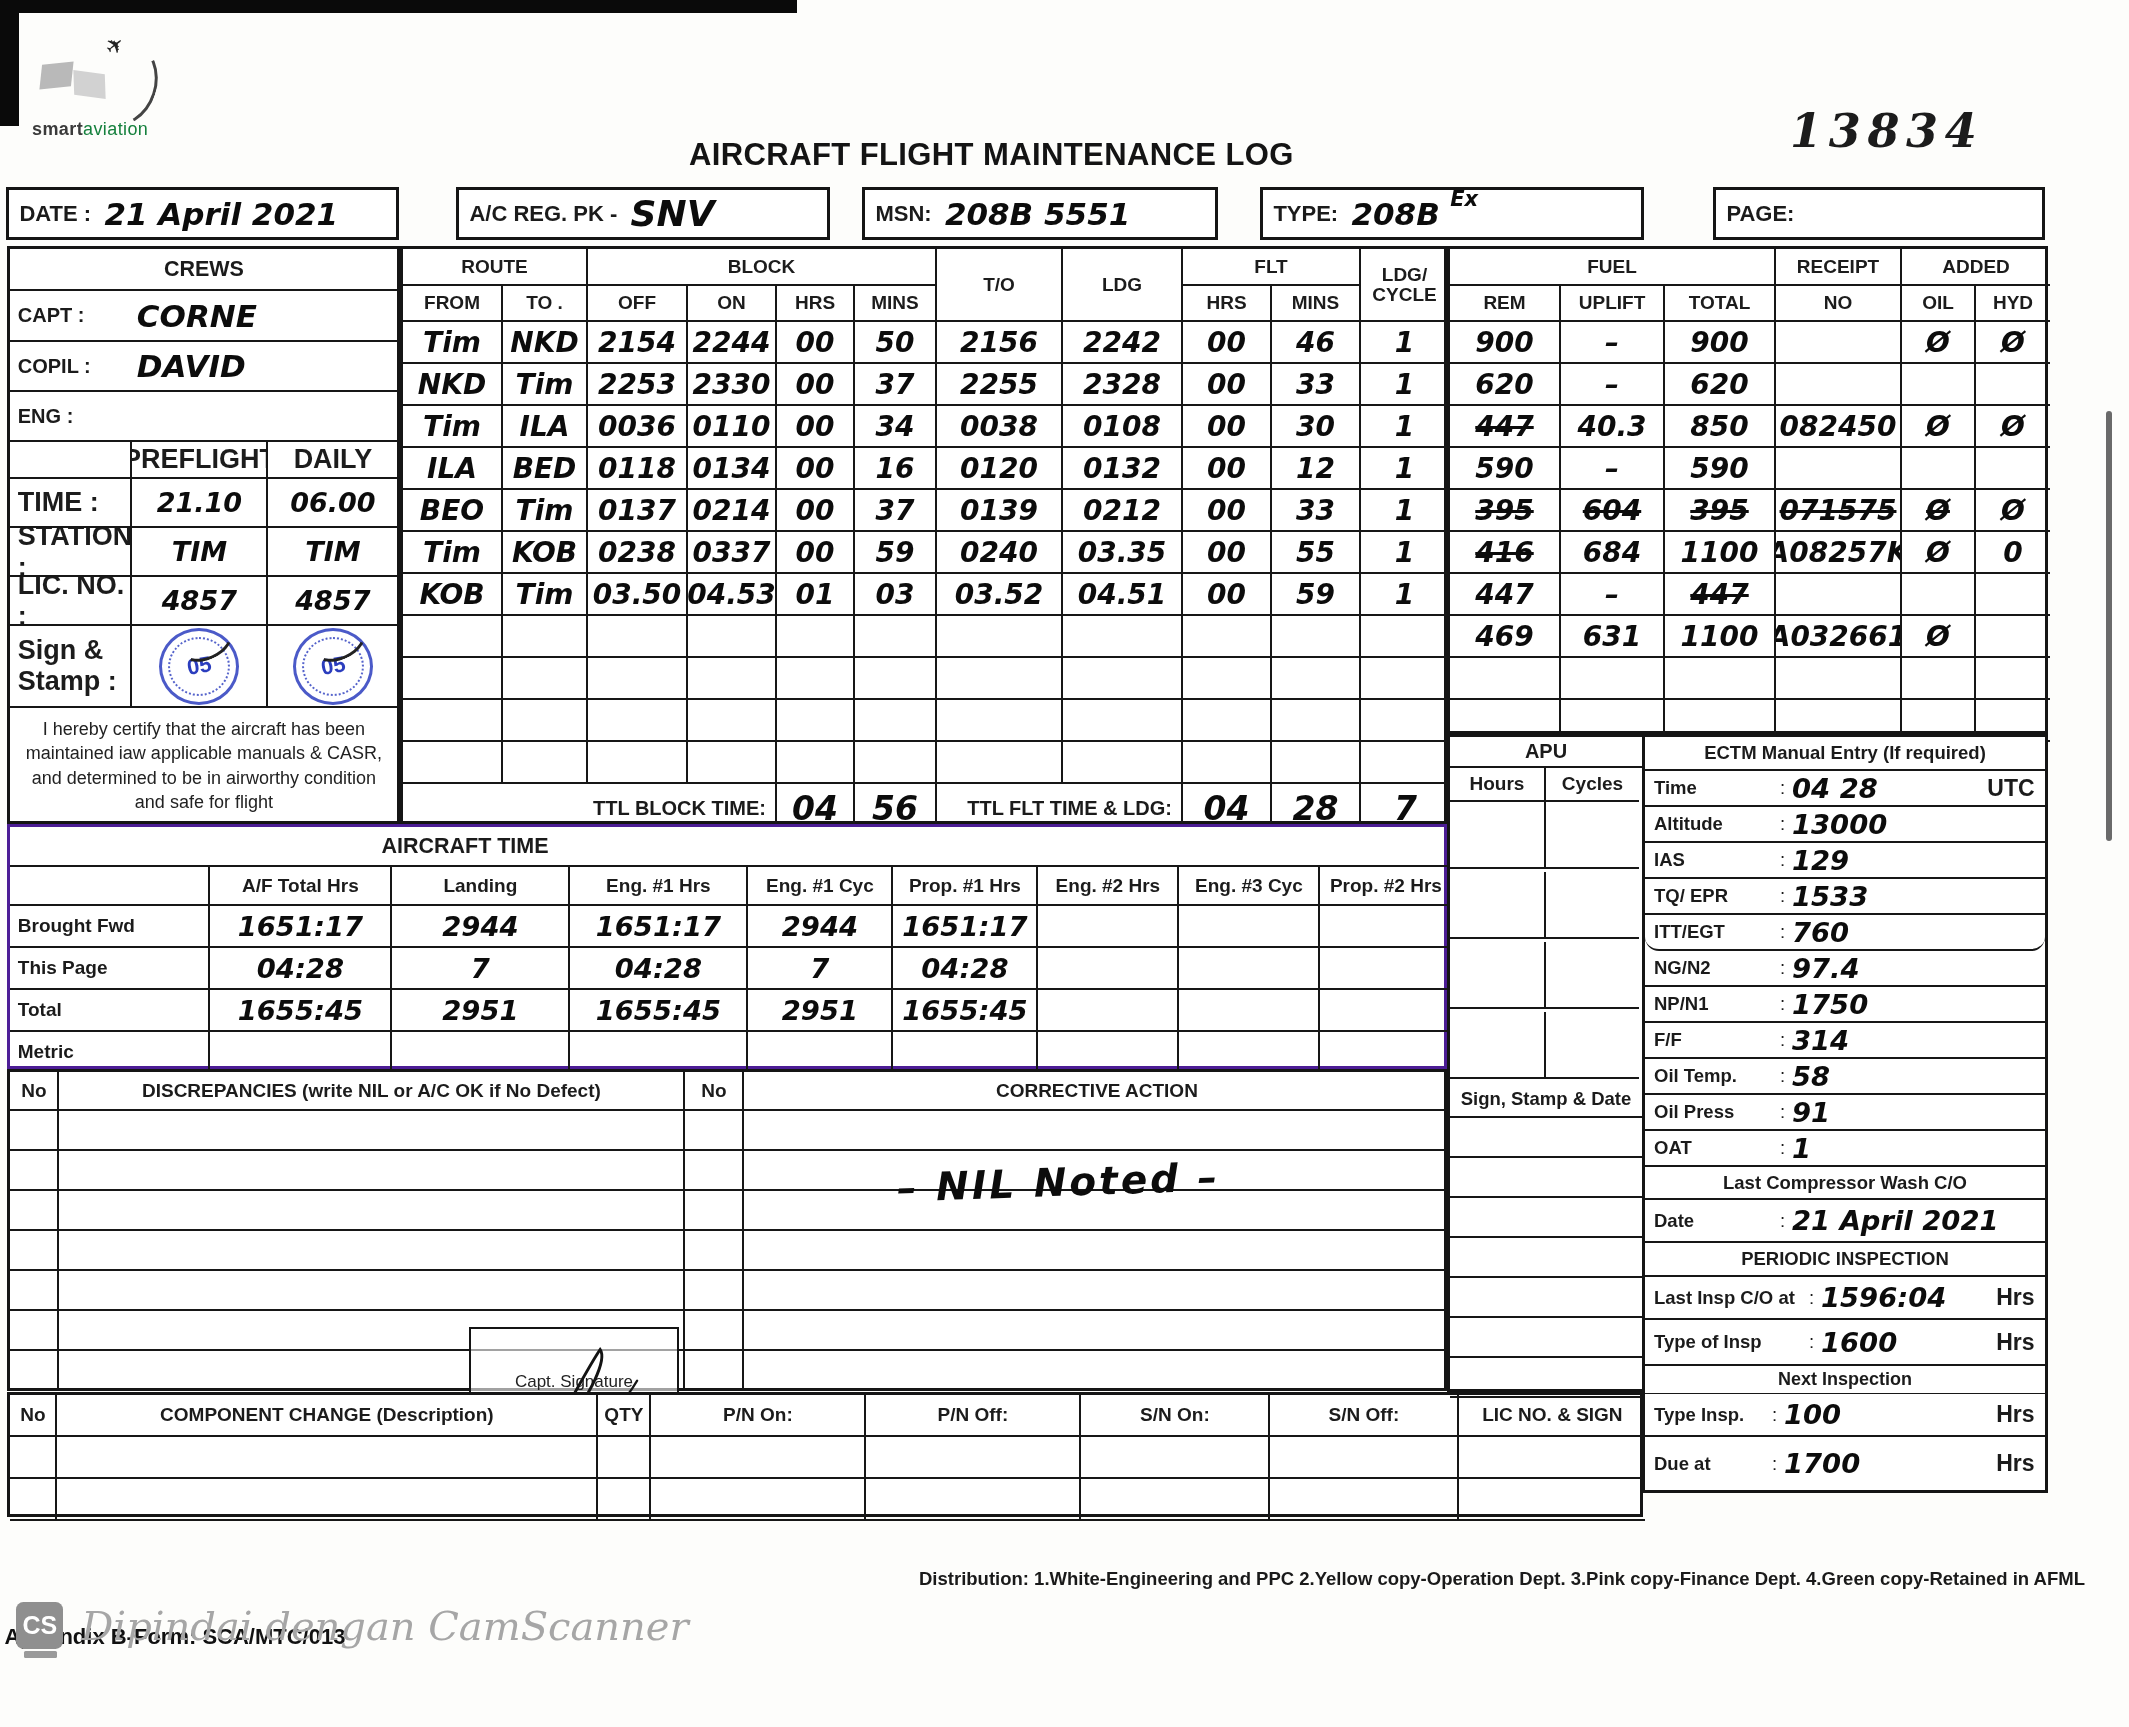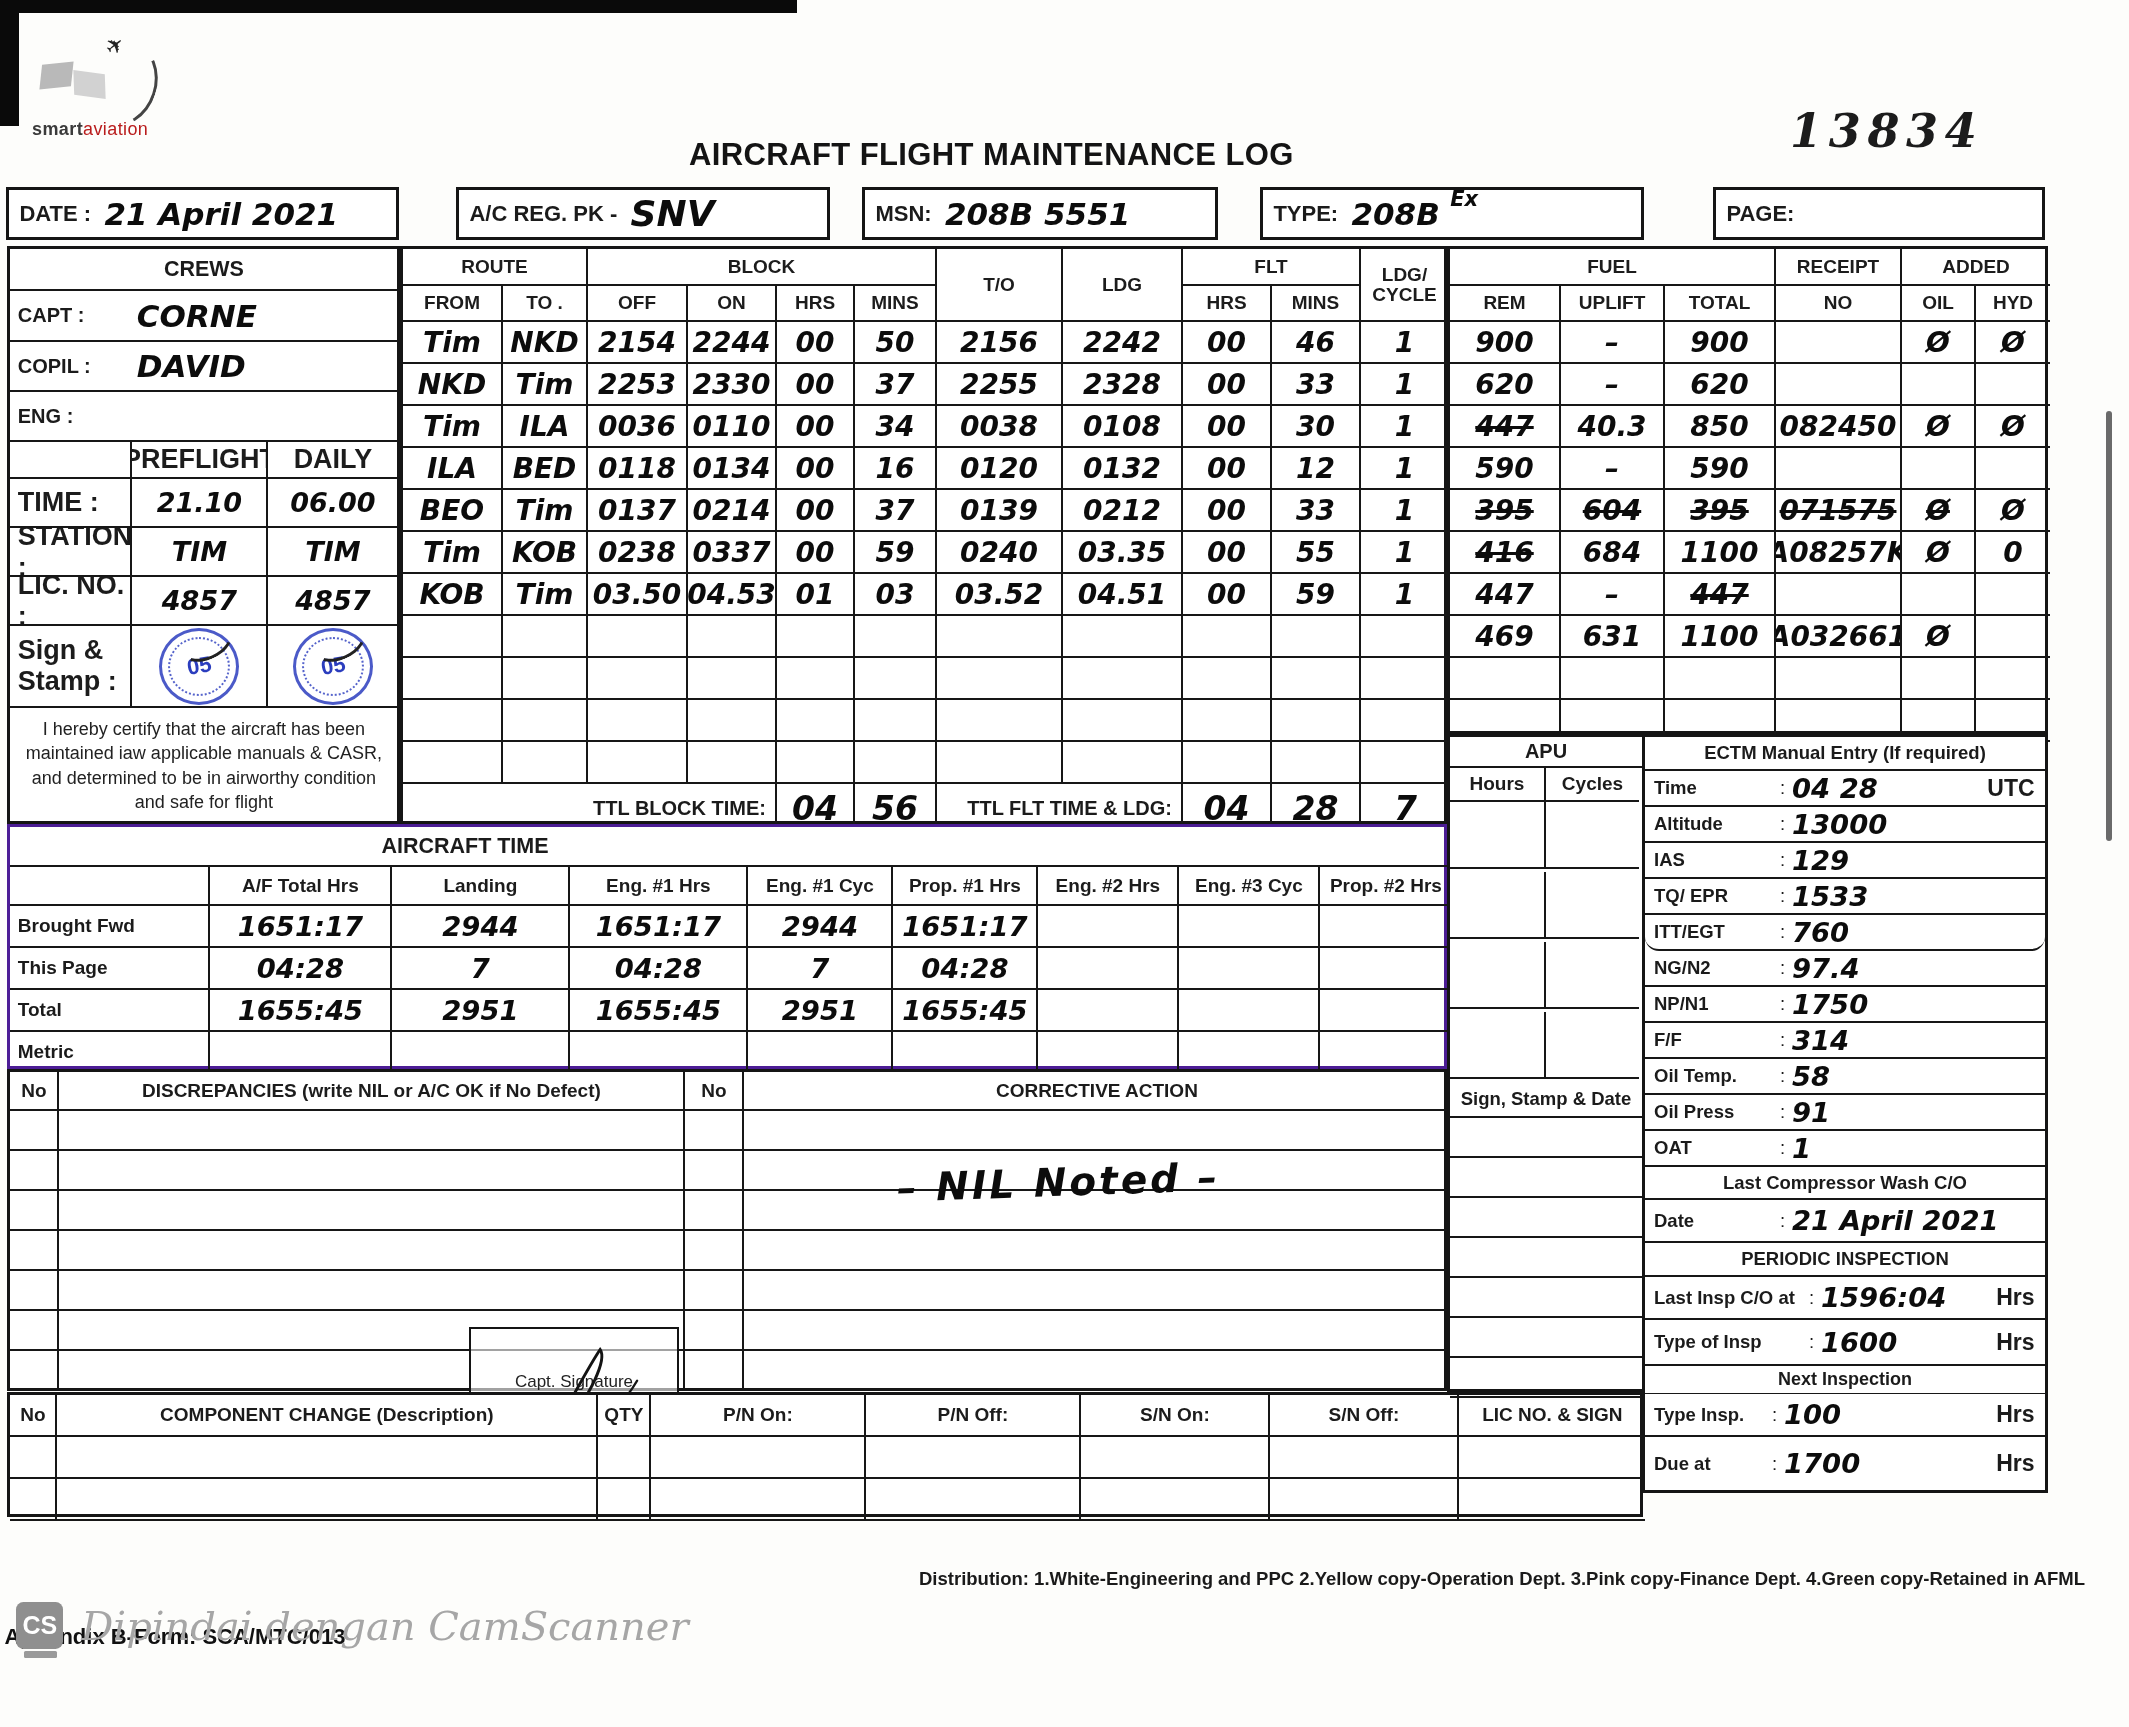--- a/index.html
+++ b/index.html
@@ -15,21 +15,21 @@
   .strike{text-decoration:line-through;text-decoration-thickness:3px;}
 
   
   .logo{position:absolute;left:41px;top:63px;width:148px;height:82px;}
   .cube{position:absolute;width:31px;height:25px;background:#b9b9b9;transform:skewX(-12deg) rotate(-6deg);}
   .cube.c2{left:33px;top:9px;background:#d2d2d2;transform:skewX(10deg) rotate(8deg);}
   .swoosh{position:absolute;left:43px;top:-24px;width:67px;height:82px;border:3px solid #444;
           border-color:transparent #444 transparent transparent;border-radius:50%;transform:rotate(18deg);}
   .plane{position:absolute;left:65px;top:-30px;font-size:22px;color:#222;transform:rotate(-38deg);}
   .logotext{position:absolute;left:-9px;top:56px;font-size:18px;letter-spacing:0.4px;}
-  .logotext b{color:#3b3b3b;} .logotext span{color:#b91c1c;}
+  .logotext b{color:#3b3b3b;} .logotext span{color:#15803d;}
   .doc-title{position:absolute;left:689px;top:137px;font-size:31px;font-weight:700;letter-spacing:0.4px;color:#141414;}
   .serial{position:absolute;left:1790px;top:104px;font-family:"DejaVu Serif",serif;font-style:italic;
           font-weight:700;font-size:46px;letter-spacing:6.7px;color:#1c1c1c;}
 
   
   .hbox{position:absolute;height:53px;border:3px solid #151515;display:flex;align-items:center;
         padding:0 10.4px;box-sizing:border-box;background:#fff;}
   .hbox .lab{font-size:22px;font-weight:600;white-space:nowrap;}
   .hbox .val{font-size:31px;margin-left:13.3px;white-space:nowrap;}
   .sup{font-size:21px;position:relative;top:-15px;margin-left:10.4px;}

